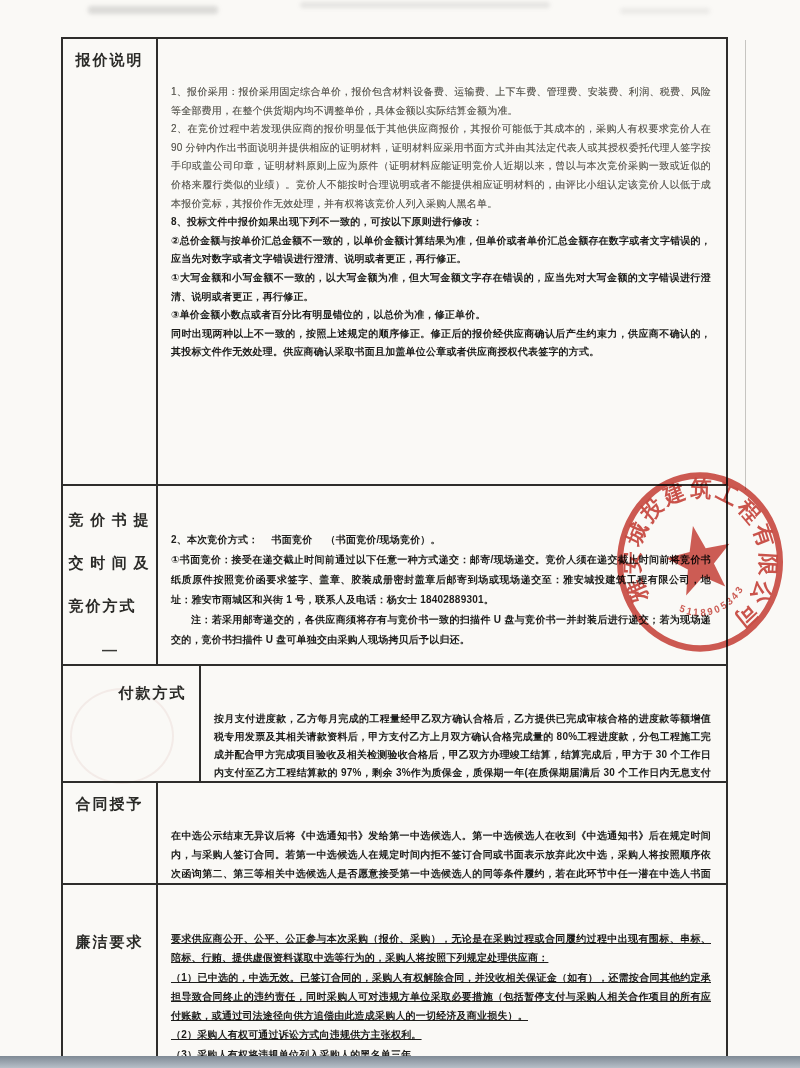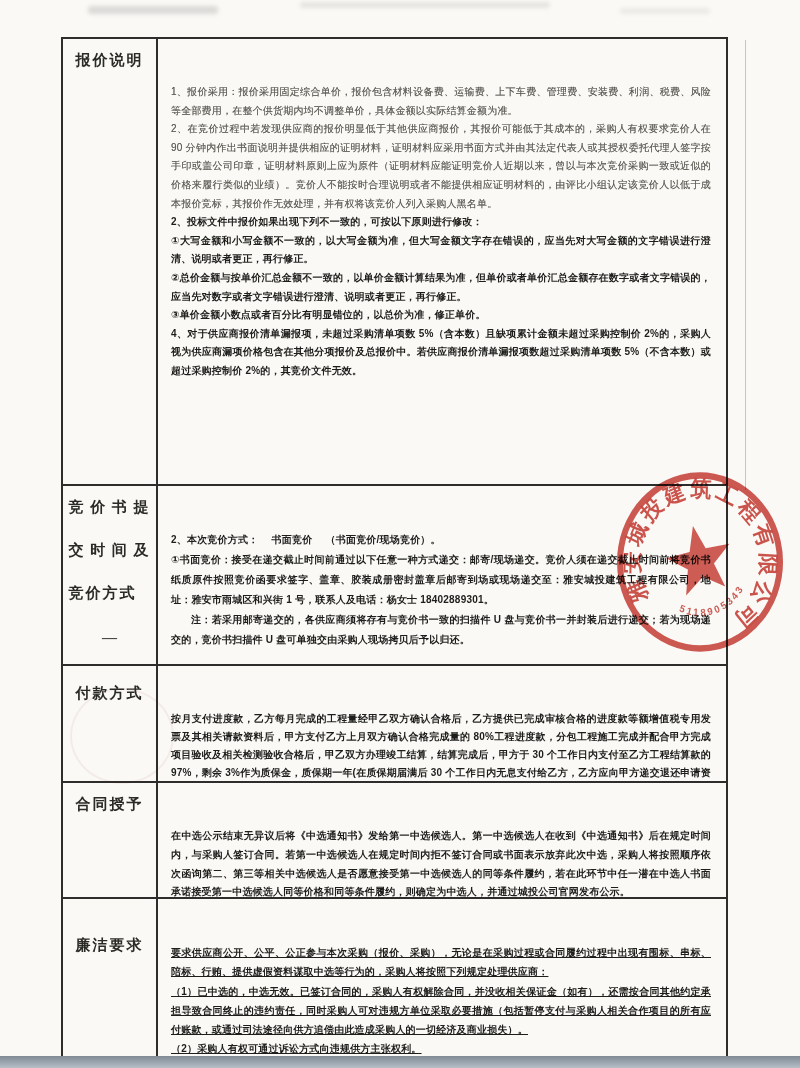--- a/index.html
+++ b/index.html
@@ -24,33 +24,33 @@
   
   .doc-table{
     position:absolute;left:61px;top:37px;width:667px;height:1031px;
     border-top:2px solid #2e2d2b;border-left:2px solid #2e2d2b;border-right:2px solid #2e2d2b;
     box-sizing:border-box;display:flex;flex-direction:column;
     color:#21211e;
   }
   .row{display:flex;box-sizing:border-box;border-bottom:2px solid #2e2d2b;overflow:hidden;}
   .row.r1{height:447px;}
   .row.r2{height:180px;}
-  .row.r3{height:117px;}
-  .row.r4{height:116px;}
+  .row.r3{height:117px;padding-left:43px;}
+  .row.r4{height:102px;}
   .row.r5{flex:1;border-bottom:none;}
   .label-cell{
     width:95px;box-sizing:border-box;border-right:2px solid #2e2d2b;
     flex:none;text-align:center;font-weight:700;font-size:15px;letter-spacing:2px;
     color:#2a2a27;
   }
   .r1 .label-cell{padding-top:12px;}
-  .r2 .label-cell{font-family:Liberation Serif, serif;}
+  .r2 .label-cell{padding-top:12px;}
   .r3 .label-cell{padding-top:18px;}
   .r4 .label-cell{padding-top:12px;}
-  .r5 .label-cell{padding-top:37px;}
+  .r5 .label-cell{padding-top:48px;}
   .label-multiline{width:82px;margin:0 auto;line-height:43px;word-break:break-all;text-align:justify;}
   .label-dash{margin-top:14px;font-weight:700;color:#3a3a37;letter-spacing:0;}
   .content-cell{
     flex:1;box-sizing:border-box;padding:4px 15px 0 13px;
     font-size:10px;letter-spacing:.2px;margin-top:40px;
   }
   .para{margin:0;text-align:justify;font-weight:700;color:#1d1d1b;}
   .r1 .para{line-height:18.6px;}
   .r2 .para{line-height:20px;}
   .r3 .para{line-height:18px;}
@@ -80,25 +80,25 @@
 
   <div class="doc-table">
 
     <div class="row r1">
       <div class="label-cell">
         <div>报价说明</div>
       </div>
       <div class="content-cell">
           <p class="para faint"><span>1、报价采用：报价采用固定综合单价，报价包含材料设备费、运输费、上下车费、管理费、安装费、利润、税费、风险等全部费用，在整个供货期内均不调整单价，具体金额以实际结算金额为准。</span></p>
           <p class="para faint"><span>2、在竞价过程中若发现供应商的报价明显低于其他供应商报价，其报价可能低于其成本的，采购人有权要求竞价人在 90 分钟内作出书面说明并提供相应的证明材料，证明材料应采用书面方式并由其法定代表人或其授权委托代理人签字按手印或盖公司印章，证明材料原则上应为原件（证明材料应能证明竞价人近期以来，曾以与本次竞价采购一致或近似的价格来履行类似的业绩）。竞价人不能按时合理说明或者不能提供相应证明材料的，由评比小组认定该竞价人以低于成本报价竞标，其报价作无效处理，并有权将该竞价人列入采购人黑名单。</span></p>
-          <p class="para"><span>2、投标文件中报价如果出现下列不一致的，可按以下原则进行修改：</span></p>
+          <p class="para"><span>8、投标文件中报价如果出现下列不一致的，可按以下原则进行修改：</span></p>
+          <p class="para"><span>②总价金额与按单价汇总金额不一致的，以单价金额计算结果为准，但单价或者单价汇总金额存在数字或者文字错误的，应当先对数字或者文字错误进行澄清、说明或者更正，再行修正。</span></p>
           <p class="para"><span>①大写金额和小写金额不一致的，以大写金额为准，但大写金额文字存在错误的，应当先对大写金额的文字错误进行澄清、说明或者更正，再行修正。</span></p>
-          <p class="para"><span>②总价金额与按单价汇总金额不一致的，以单价金额计算结果为准，但单价或者单价汇总金额存在数字或者文字错误的，应当先对数字或者文字错误进行澄清、说明或者更正，再行修正。</span></p>
           <p class="para"><span>③单价金额小数点或者百分比有明显错位的，以总价为准，修正单价。</span></p>
-          <p class="para"><span>4、对于供应商报价清单漏报项，未超过采购清单项数 5%（含本数）且缺项累计金额未超过采购控制价 2%的，采购人视为供应商漏项价格包含在其他分项报价及总报价中。若供应商报价清单漏报项数超过采购清单项数 5%（不含本数）或超过采购控制价 2%的，其竞价文件无效。</span></p>
+          <p class="para"><span>同时出现两种以上不一致的，按照上述规定的顺序修正。修正后的报价经供应商确认后产生约束力，供应商不确认的，其投标文件作无效处理。供应商确认采取书面且加盖单位公章或者供应商授权代表签字的方式。</span></p>
         </div>
     </div>
 
     <div class="row r2">
       <div class="label-cell">
         <div class="label-multiline">竞价书提交时间及竞价方式</div>
         <div class="label-dash">—</div>
       </div>
       <div class="content-cell">
           <p class="para"><span>2、本次竞价方式：</span><span class="u">　 书面竞价 　</span><span>（书面竞价/现场竞价）。</span></p>

